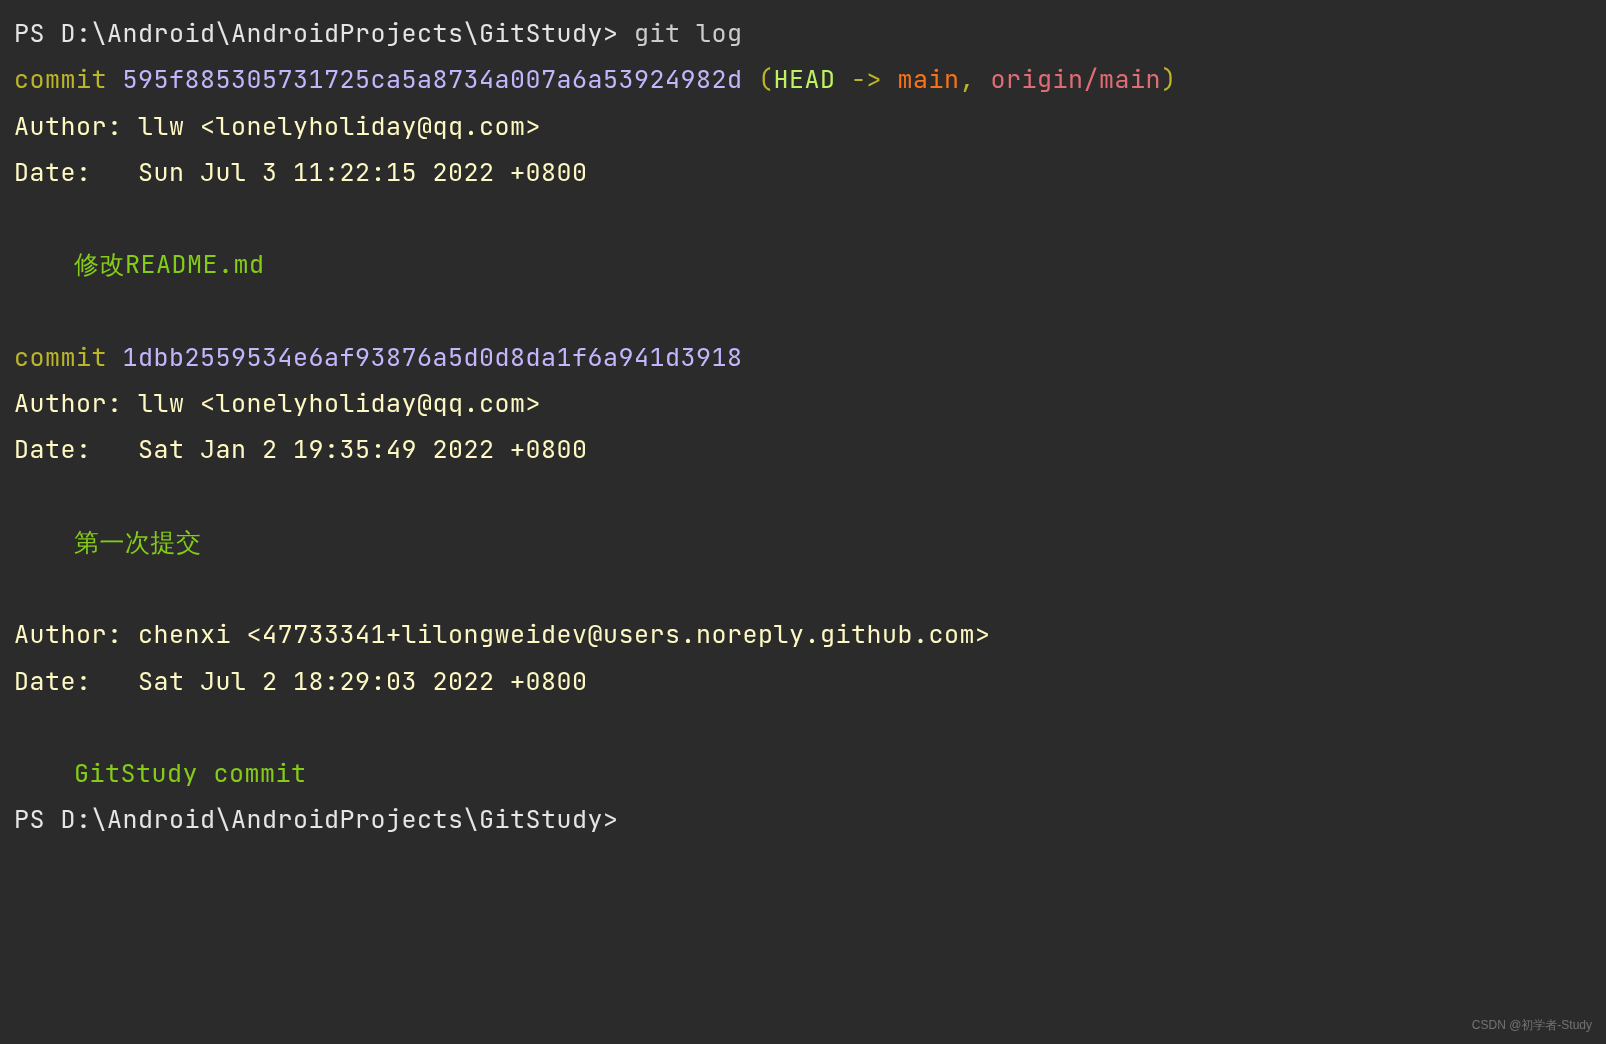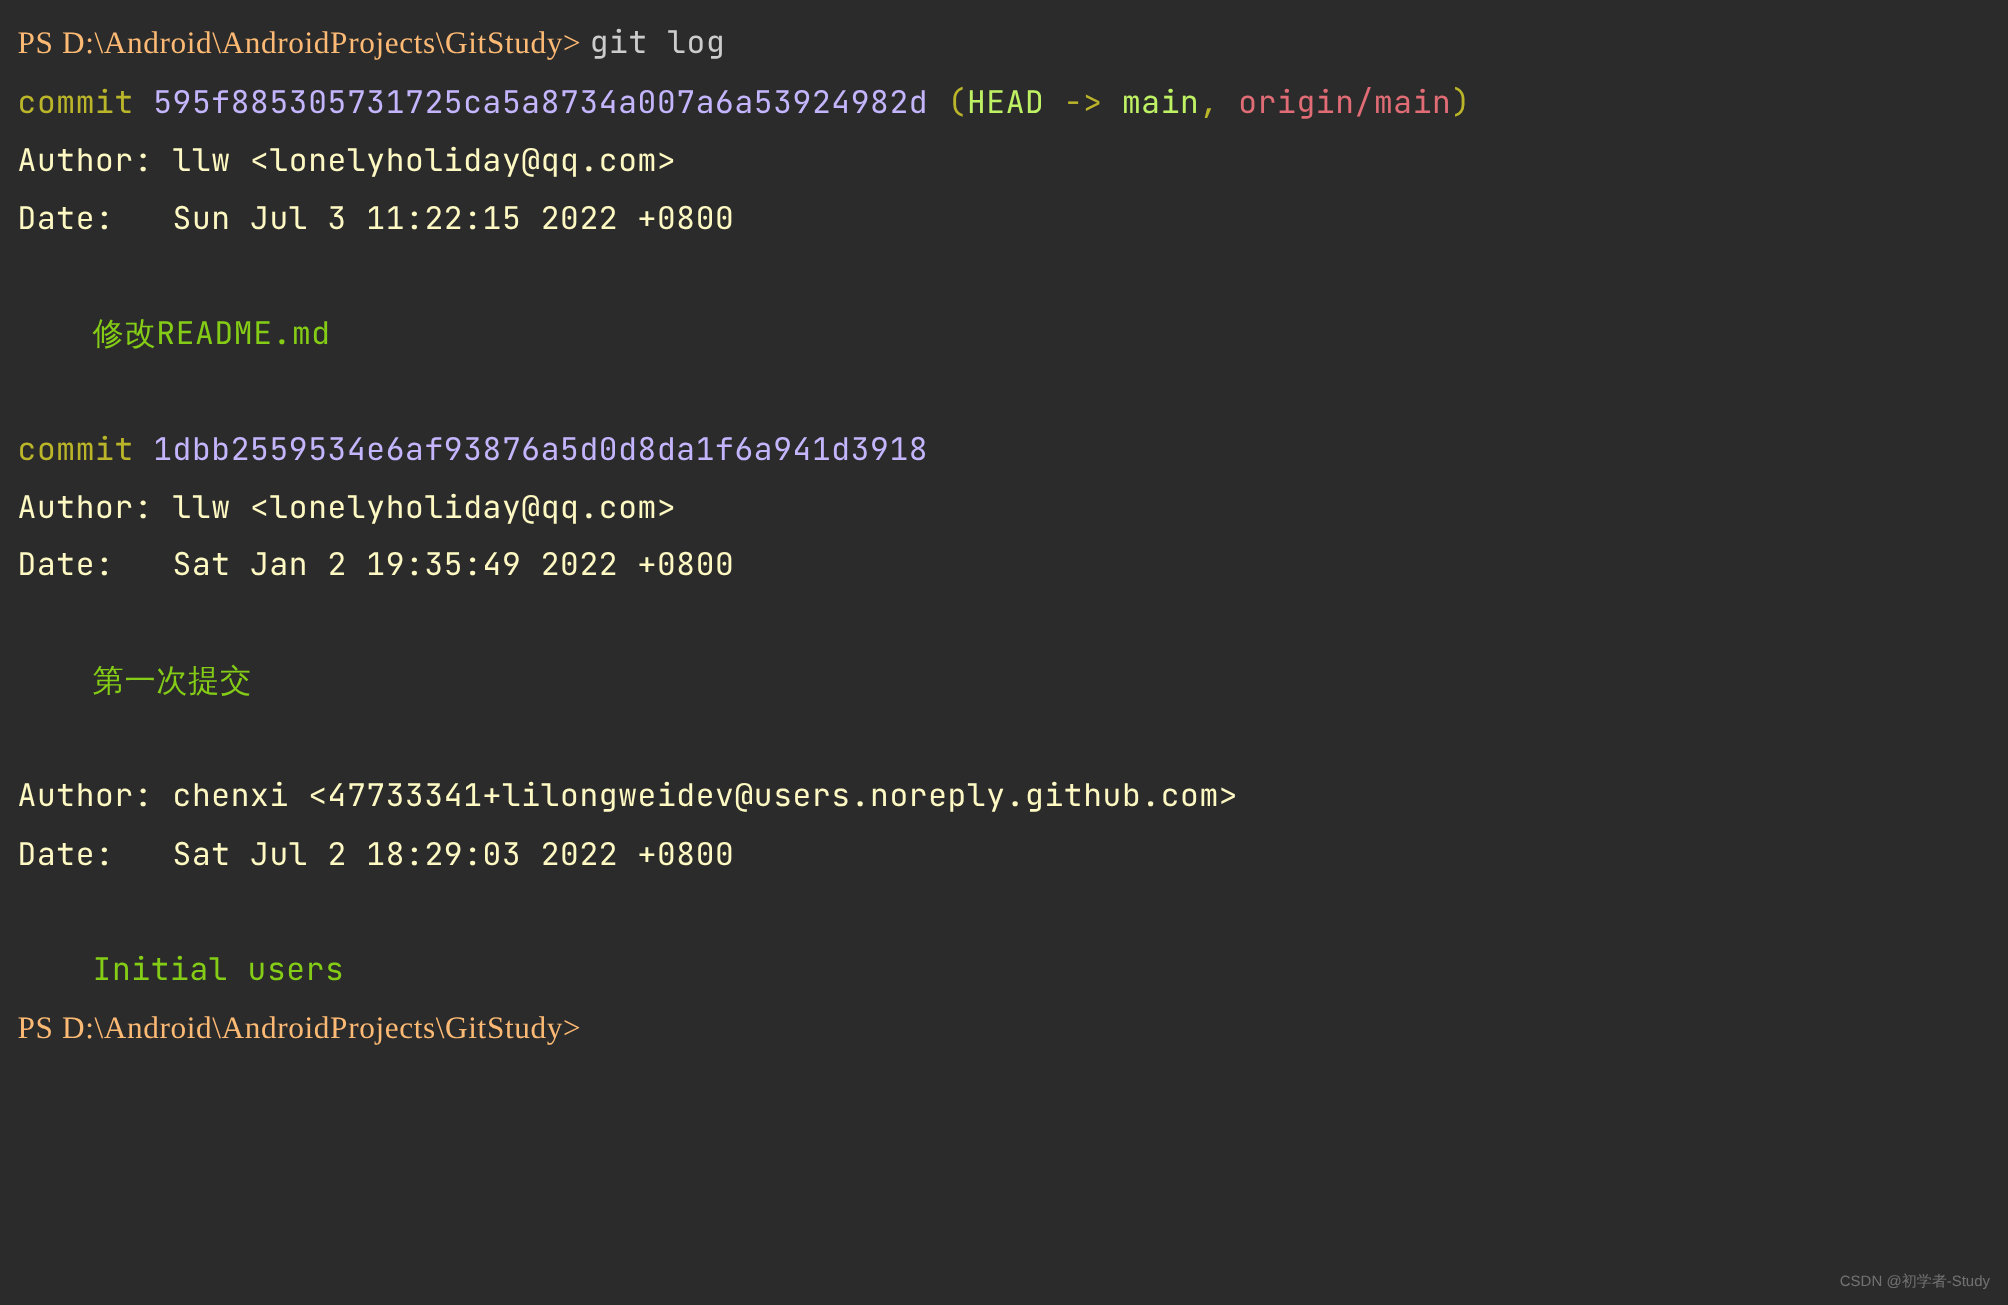--- a/index.html
+++ b/index.html
@@ -10,28 +10,28 @@
       font-size: 25px;
       line-height: 1.85;
       padding: 10px 14px;
       width: 1606px;
       height: 1044px;
       overflow: hidden;
       position: relative;
       letter-spacing: 0.5px;
     }
     .line { white-space: pre; }
-    .prompt { color: #fdba74; font-family: Liberation Serif, serif; }
+    .prompt { color: #e5e5e5; }
     .git-kw { color: #cccccc; }
     .commit-line { color: #bbb529; }
     .hash { color: #c4b5fd; }
     .paren { color: #bbb529; }
     .head { color: #bef264; }
     .arrow { color: #bbb529; }
-    .branch-main { color: #bef264; }
+    .branch-main { color: #f97316; }
     .branch-remote { color: #e06c75; }
     .comma { color: #bbb529; }
     .info { color: #fef9c3; }
     .msg { color: #84cc16; }
     .watermark {
       position: absolute;
       bottom: 8px;
       right: 14px;
       color: rgba(200,200,200,0.45);
       font-size: 12px;
@@ -57,19 +57,19 @@
   <div class="line"><span class="commit-line">commit </span><span class="hash">1dbb2559534e6af93876a5d0d8da1f6a941d3918</span></div>
   <div class="line info">Author: llw &lt;lonelyholiday@qq.com&gt;</div>
   <div class="line info">Date:   Sat Jan 2 19:35:49 2022 +0800</div>
   <div class="line">&nbsp;</div>
   <div class="line msg indent-msg">第一次提交</div>
   <div class="line">&nbsp;</div>
 
   <div class="line info">Author: chenxi &lt;47733341+lilongweidev@users.noreply.github.com&gt;</div>
   <div class="line info">Date:   Sat Jul 2 18:29:03 2022 +0800</div>
   <div class="line">&nbsp;</div>
-  <div class="line msg indent-msg">Initial users</div>
+  <div class="line msg indent-msg">GitStudy commit</div>
 
   <div class="line"><span class="prompt">PS D:\Android\AndroidProjects\GitStudy&gt;</span></div>
 
 </div>
 
 <div class="watermark">CSDN @初学者-Study</div>
 
 </body></html>

